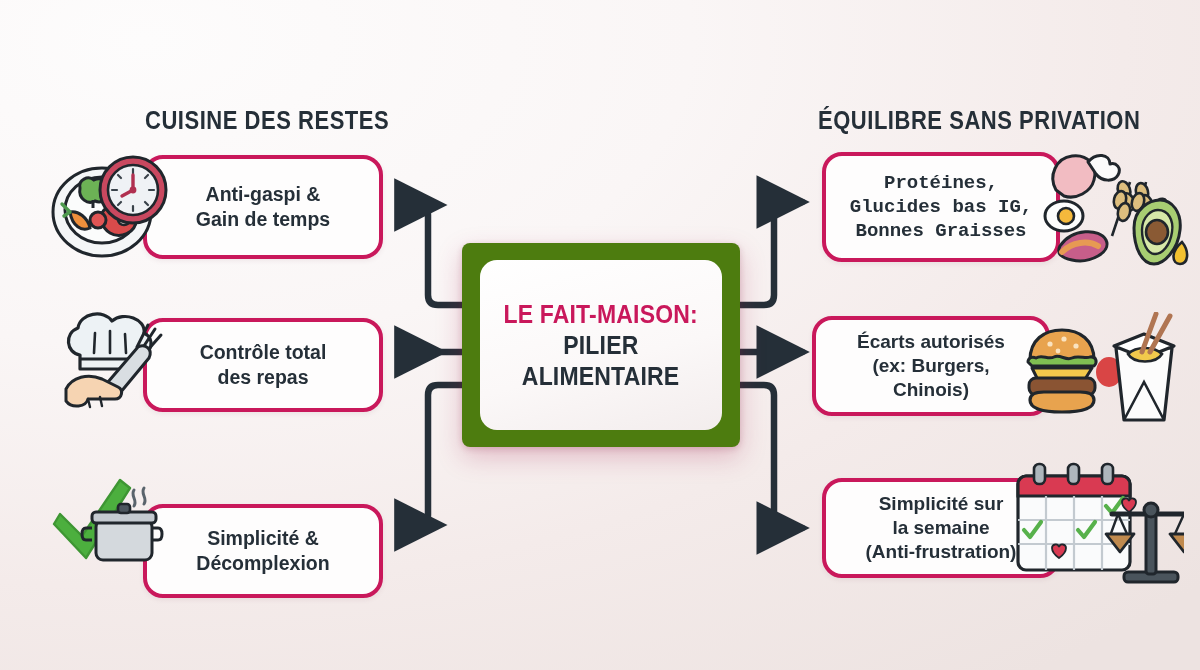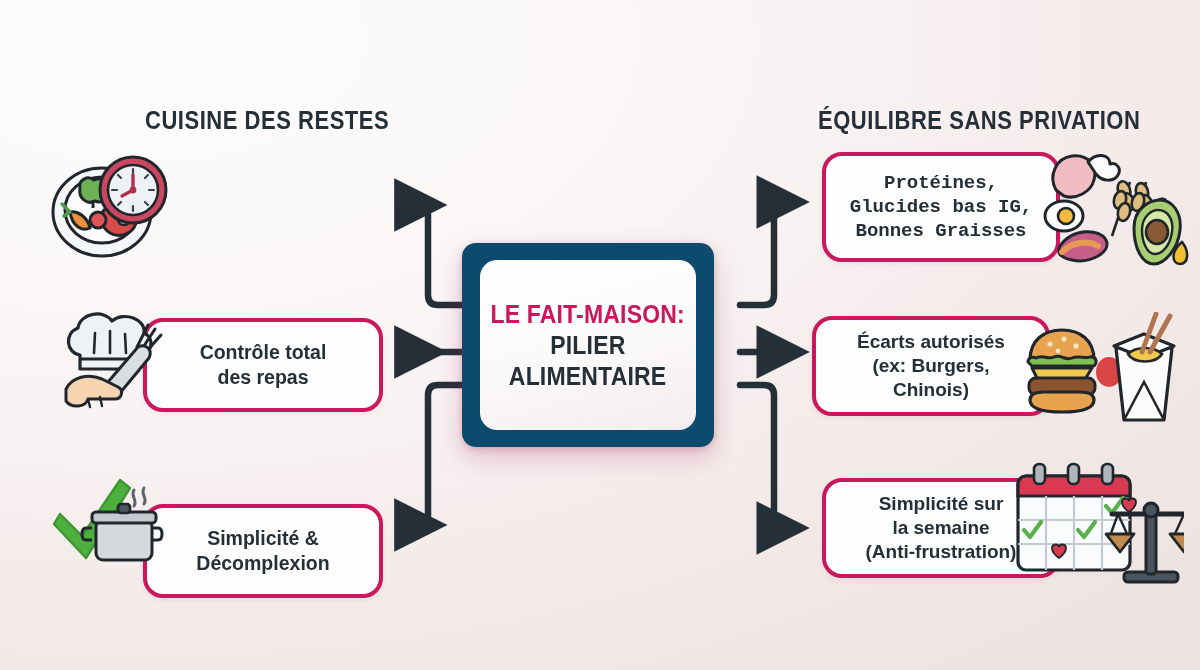--- a/index.html
+++ b/index.html
@@ -53,23 +53,23 @@
 
   .lb1 { left:143px; top:155px;  width:240px; height:104px; }
   .lb2 { left:143px; top:318px;  width:240px; height:94px;  }
   .lb3 { left:143px; top:480px;  width:240px; height:94px;margin-top:24px;  }
   .rb1 { left:822px; top:152px;  width:238px; height:110px;font-family:Liberation Mono, monospace; }
   .rb2 { left:812px; top:316px;  width:238px; height:100px; }
   .rb3 { left:822px; top:478px;  width:238px; height:100px; }
 
   
   #centre {
-    position:absolute; left:462px; top:243px; width:252px; height:204px;
-    background:#0c4a6e;
-    border-radius:14px;
+    position:absolute; left:462px; top:243px; width:278px; height:204px;
+    background:#4d7c0f;
+    border-radius:8px;
     z-index:3;
     box-shadow:0 10px 26px rgba(170,40,85,.26), 0 2px 6px rgba(120,30,60,.2);
   }
   #centre-inner {
     position:absolute; left:18px; top:17px; right:18px; bottom:17px;
     background:linear-gradient(165deg,#FFFFFF 0%,#FBF8F8 58%,#F3EDED 100%);
     border-radius:17px;
     display:flex; flex-direction:column;
     align-items:center; justify-content:center;
     gap:2px;
@@ -125,20 +125,24 @@
   <div class="col-head" id="head-right">ÉQUILIBRE SANS PRIVATION</div>
 
   <div id="centre">
     <div id="centre-inner">
       <div class="c-line" id="c1">LE FAIT-MAISON:</div>
       <div class="c-line" id="c2">PILIER</div>
       <div class="c-line" id="c3">ALIMENTAIRE</div>
     </div>
   </div>
 
+  <div class="leaf lb1">
+    <div class="txt">Anti-gaspi &amp;
+Gain de temps</div>
+  </div>
   <div class="leaf lb2">
     <div class="txt">Contrôle total
 des repas</div>
   </div>
   <div class="leaf lb3">
     <div class="txt">Simplicité &amp;
 Décomplexion</div>
   </div>
 
   <div class="leaf right rb1">

